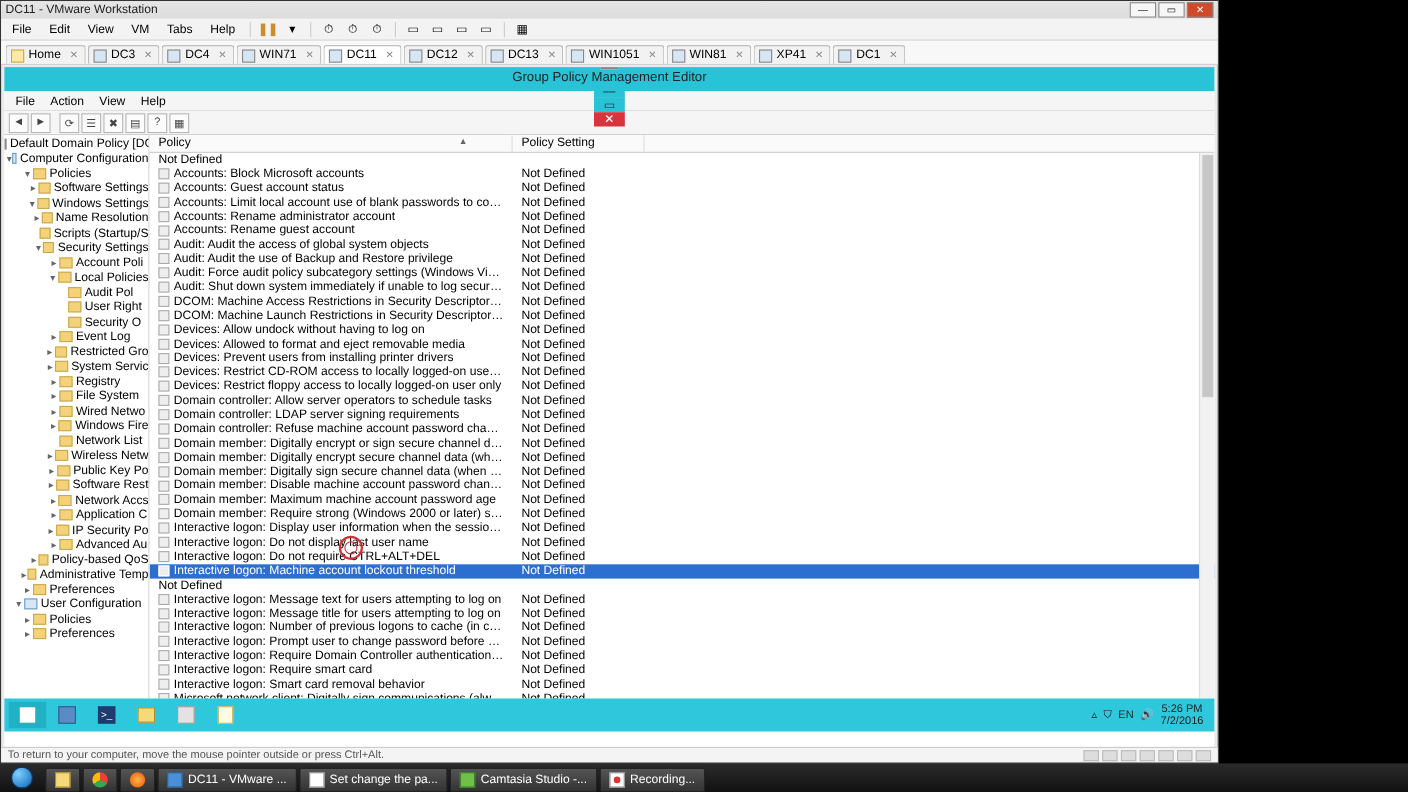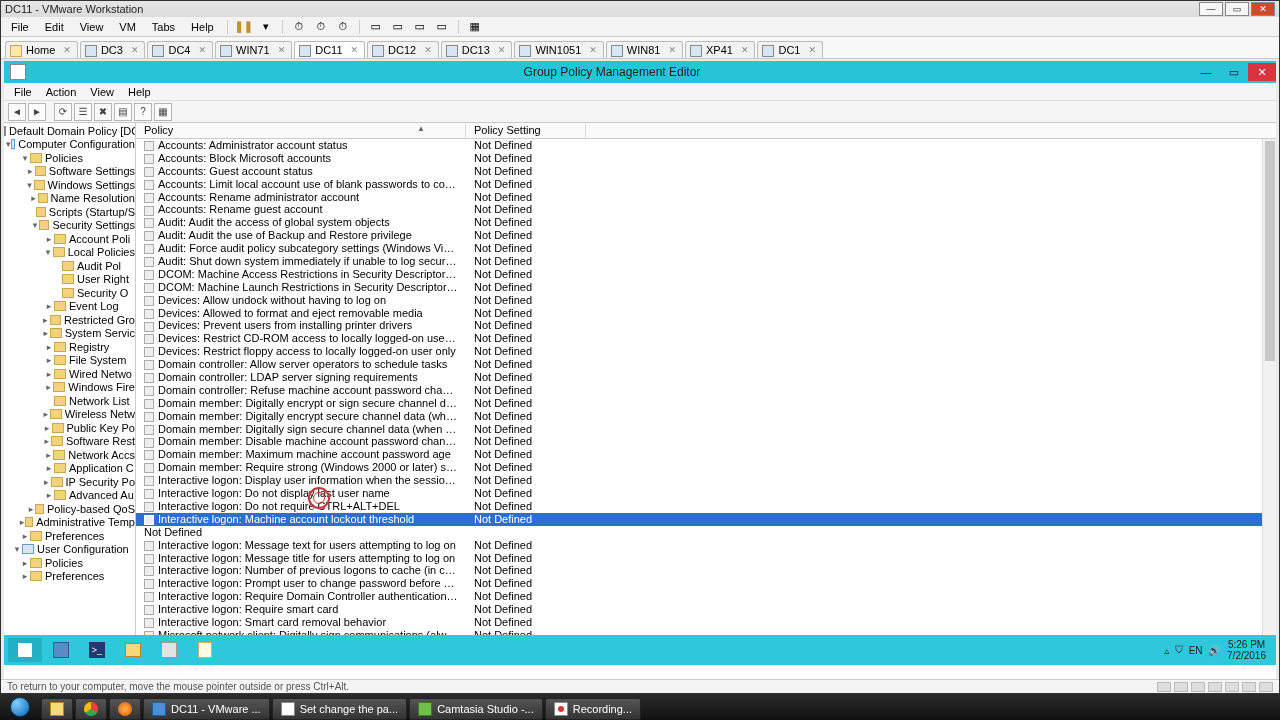--- a/index.html
+++ b/index.html
@@ -1,37 +1,37 @@
 <!DOCTYPE html>
 <html><head>
 <meta charset="utf-8">
 <style>
   * { box-sizing: border-box; font-family: "Segoe UI", Tahoma, sans-serif; }
   body { margin:0; padding:0; background:#000; overflow:hidden; width:1280px; height:720px; position:relative; font-size:11px; }
   
-  .vmw-window { position:absolute; top:0; left:0; width:1280px; height:694px; background:#eaeaea; border:1px solid #333; }
+  .vmw-window { position:absolute; top:0; left:0; width:1108px; height:694px; background:#eaeaea; border:1px solid #333; }
   .vmw-title { height:16px; background:linear-gradient(#e6e6e6,#dcdcdc); display:flex; align-items:center; padding:0 4px; font-size:11px; color:#222; }
   .vmw-title .spacer{flex:1}
   .vmw-title .winbtn{width:24px;height:14px;border:1px solid #888;margin-left:2px;display:flex;align-items:center;justify-content:center;font-size:9px;background:#f6f6f6;cursor:default}
   .vmw-title .winbtn.close{background:#d04a2a;color:#fff}
   .vmw-menu { height:20px; background:#f3f3f3; display:flex; align-items:center; padding:0 4px; gap:4px; font-size:11px; border-bottom:1px solid #ccc; }
   .vmw-menu .m{padding:2px 6px; cursor:default}
   .vmw-menu .sep{width:1px;height:14px;background:#ccc;margin:0 3px}
   .vmw-menu .tb{width:18px;height:16px;border:1px solid transparent;display:inline-flex;align-items:center;justify-content:center}
   .vmw-menu .pause{color:#c88f2b;font-weight:bold;}
   .vmw-tabs { height:22px; background:#f8f8f8; border-bottom:1px solid #ccc; display:flex; align-items:flex-end; padding:0 4px; gap:0; font-size:11px; }
   .vmw-tab{border:1px solid #bbb;border-bottom:none;padding:2px 6px 2px 20px;position:relative;background:#f2f2f2;border-radius:3px 3px 0 0;margin-right:2px;display:flex;align-items:center;gap:4px;cursor:default}
   .vmw-tab.active{background:#fff}
   .vmw-tab .ico{position:absolute;left:4px;top:3px;width:12px;height:12px;border:1px solid #888;background:#d7e6f4}
   .vmw-tab .x{font-size:9px;color:#888;margin-left:4px}
   .vmw-tab.home .ico{background:#ffe9a7;border-color:#caa94e}
 
   
   .guest { position:absolute; top:60px; left:3px; right:3px; bottom:14px; background:#fff; }
-  .gp-title { height:22px; background:#29c3d8; display:flex; align-items:center; color:#222; font-size:12px; }
+  .gp-title { height:22px; background:#29c3d8; display:flex; align-items:center; color:#222; font-size:12px;flex-direction:column; }
   .gp-title .ticon{width:16px;height:16px;background:#fff;border:1px solid #888;margin:0 6px}
   .gp-title .t{flex:1;text-align:center;color:#222}
   .gp-title .wb{width:28px;height:18px;display:flex;align-items:center;justify-content:center;font-size:11px;cursor:default}
   .gp-title .wb.min{background:#29c3d8}
   .gp-title .wb.max{background:#29c3d8}
   .gp-title .wb.close{background:#d9343e;color:#fff}
 
   .gp-menu { height:18px; background:#f5f5f5; display:flex; align-items:center; font-size:11px; padding:0 4px; gap:2px; border-bottom:1px solid #ddd;}
   .gp-menu .m{padding:1px 6px;cursor:default}
   .gp-tb { height:22px; background:#f5f5f5; display:flex; align-items:center; gap:2px; padding:0 4px; border-bottom:1px solid #c9c9c9;}
@@ -418,21 +418,20 @@
             <span>Preferences</span>
           </div>
         </div>
       <div class="list">
         <div class="lh">
           <div class="c1"><span>Policy</span><span class="sort">▲</span></div>
           <div class="c2">Policy Setting</div>
         </div>
         <div id="rows">
             <div class="lr">
-              <div class="c1"><span class="pico"></span>Accounts: Administrator account status</div>
               <div class="c2">Not Defined</div>
             </div>
             <div class="lr">
               <div class="c1"><span class="pico"></span>Accounts: Block Microsoft accounts</div>
               <div class="c2">Not Defined</div>
             </div>
             <div class="lr">
               <div class="c1"><span class="pico"></span>Accounts: Guest account status</div>
               <div class="c2">Not Defined</div>
             </div>

